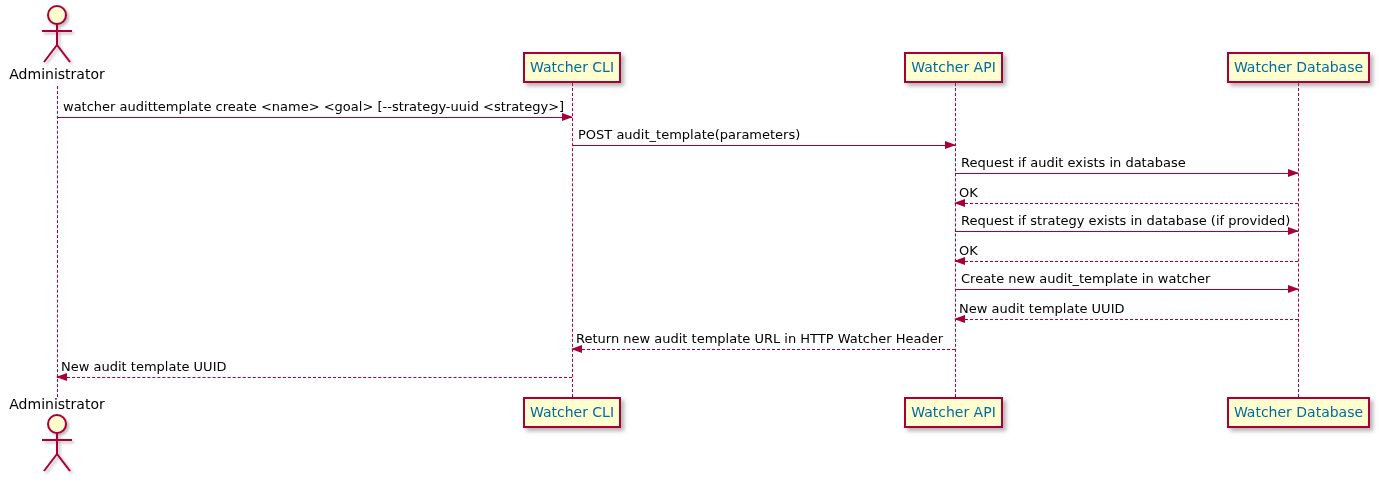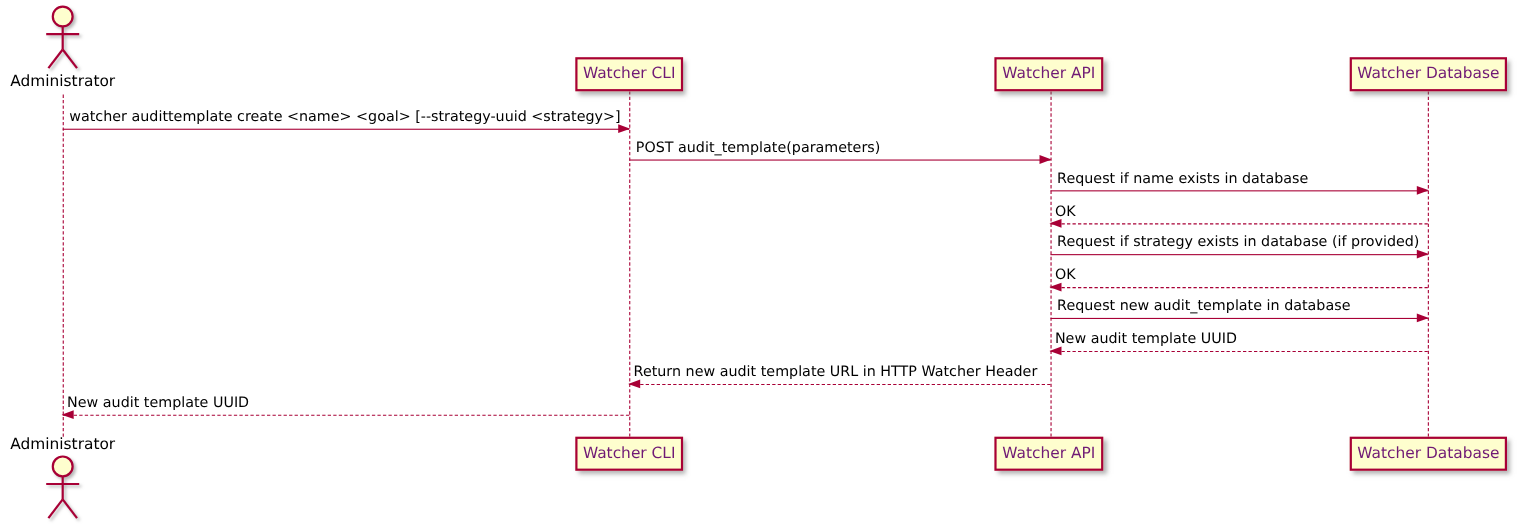--- a/index.html
+++ b/index.html
@@ -8,21 +8,21 @@
     font-family:"DejaVu Sans", "Liberation Sans", sans-serif; color:#000;
     overflow:hidden;
   }
   
   .lifeline { position:absolute; width:0; border-left:1px dashed #A80036; }
   
   .pbox {
     position:absolute; height:27px; line-height:27px;
     background:#FEFECE; border:2px solid #A80036;
     box-shadow:3px 3px 4px rgba(105,105,105,0.5);
-    text-align:center; font-size:14px; color:#701a75; white-space:nowrap;
+    text-align:center; font-size:14px; color:#0369a1; white-space:nowrap;
   }
   
   .actor-label { position:absolute; width:114px; text-align:center; font-size:14px; white-space:nowrap; }
   .actor-svg { position:absolute; filter:drop-shadow(2.5px 2.5px 1.5px rgba(110,110,110,0.5)); }
   
   .msg { position:absolute; height:20px; }
   .msg .line { position:absolute; left:0; right:0; bottom:0; height:0; border-top:1px solid #A80036; }
   .msg.dashed .line { border-top-style:dashed; }
   .msg .head { position:absolute; bottom:-3px; width:0; height:0; border-top:4px solid transparent; border-bottom:4px solid transparent; }
   .msg.right .head { right:-1px; border-left:11px solid #A80036; }
@@ -60,21 +60,21 @@
     <div class="head"></div>
   </div>
 
   <div class="msg right solid" style="left:572px; top:126px; width:383px;">
     <span class="lbl">POST audit_template(parameters)</span>
     <div class="line"></div>
     <div class="head"></div>
   </div>
 
   <div class="msg right solid" style="left:955px; top:154px; width:343px;">
-    <span class="lbl">Request if name exists in database</span>
+    <span class="lbl">Request if audit exists in database</span>
     <div class="line"></div>
     <div class="head"></div>
   </div>
 
   <div class="msg left dashed" style="left:955px; top:184px; width:343px;">
     <span class="lbl">OK</span>
     <div class="line"></div>
     <div class="head"></div>
   </div>
 
@@ -84,21 +84,21 @@
     <div class="head"></div>
   </div>
 
   <div class="msg left dashed" style="left:955px; top:242px; width:343px;">
     <span class="lbl">OK</span>
     <div class="line"></div>
     <div class="head"></div>
   </div>
 
   <div class="msg right solid" style="left:955px; top:270px; width:343px;">
-    <span class="lbl">Request new audit_template in database</span>
+    <span class="lbl">Create new audit_template in watcher</span>
     <div class="line"></div>
     <div class="head"></div>
   </div>
 
   <div class="msg left dashed" style="left:955px; top:300px; width:343px;">
     <span class="lbl">New audit template UUID</span>
     <div class="line"></div>
     <div class="head"></div>
   </div>
 

